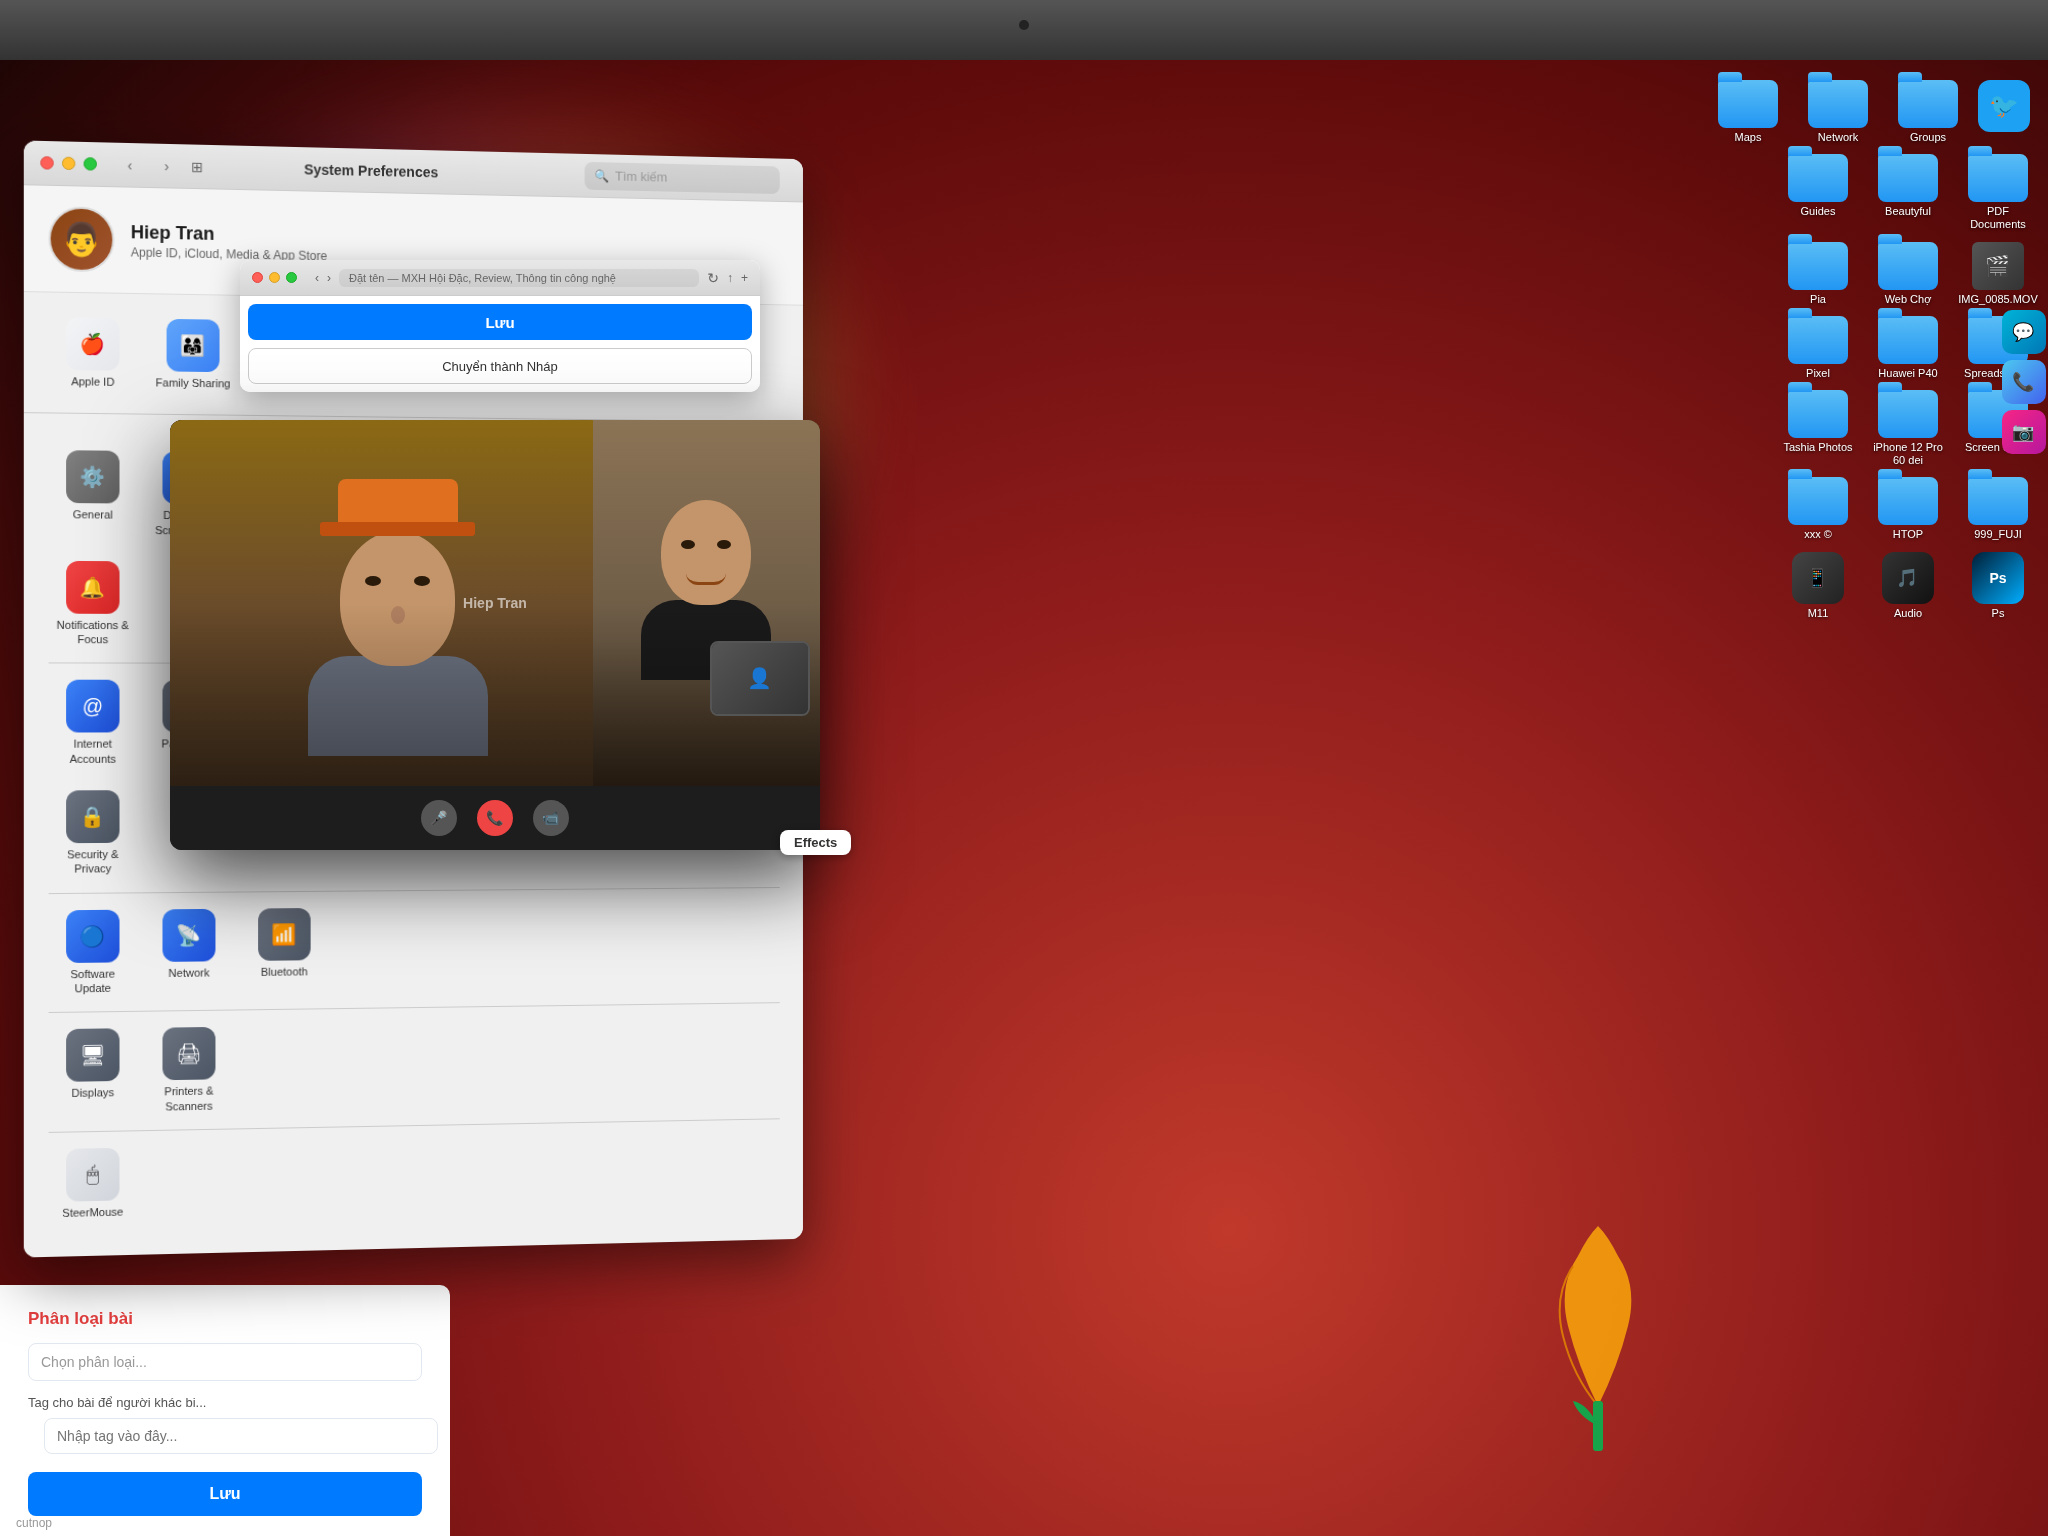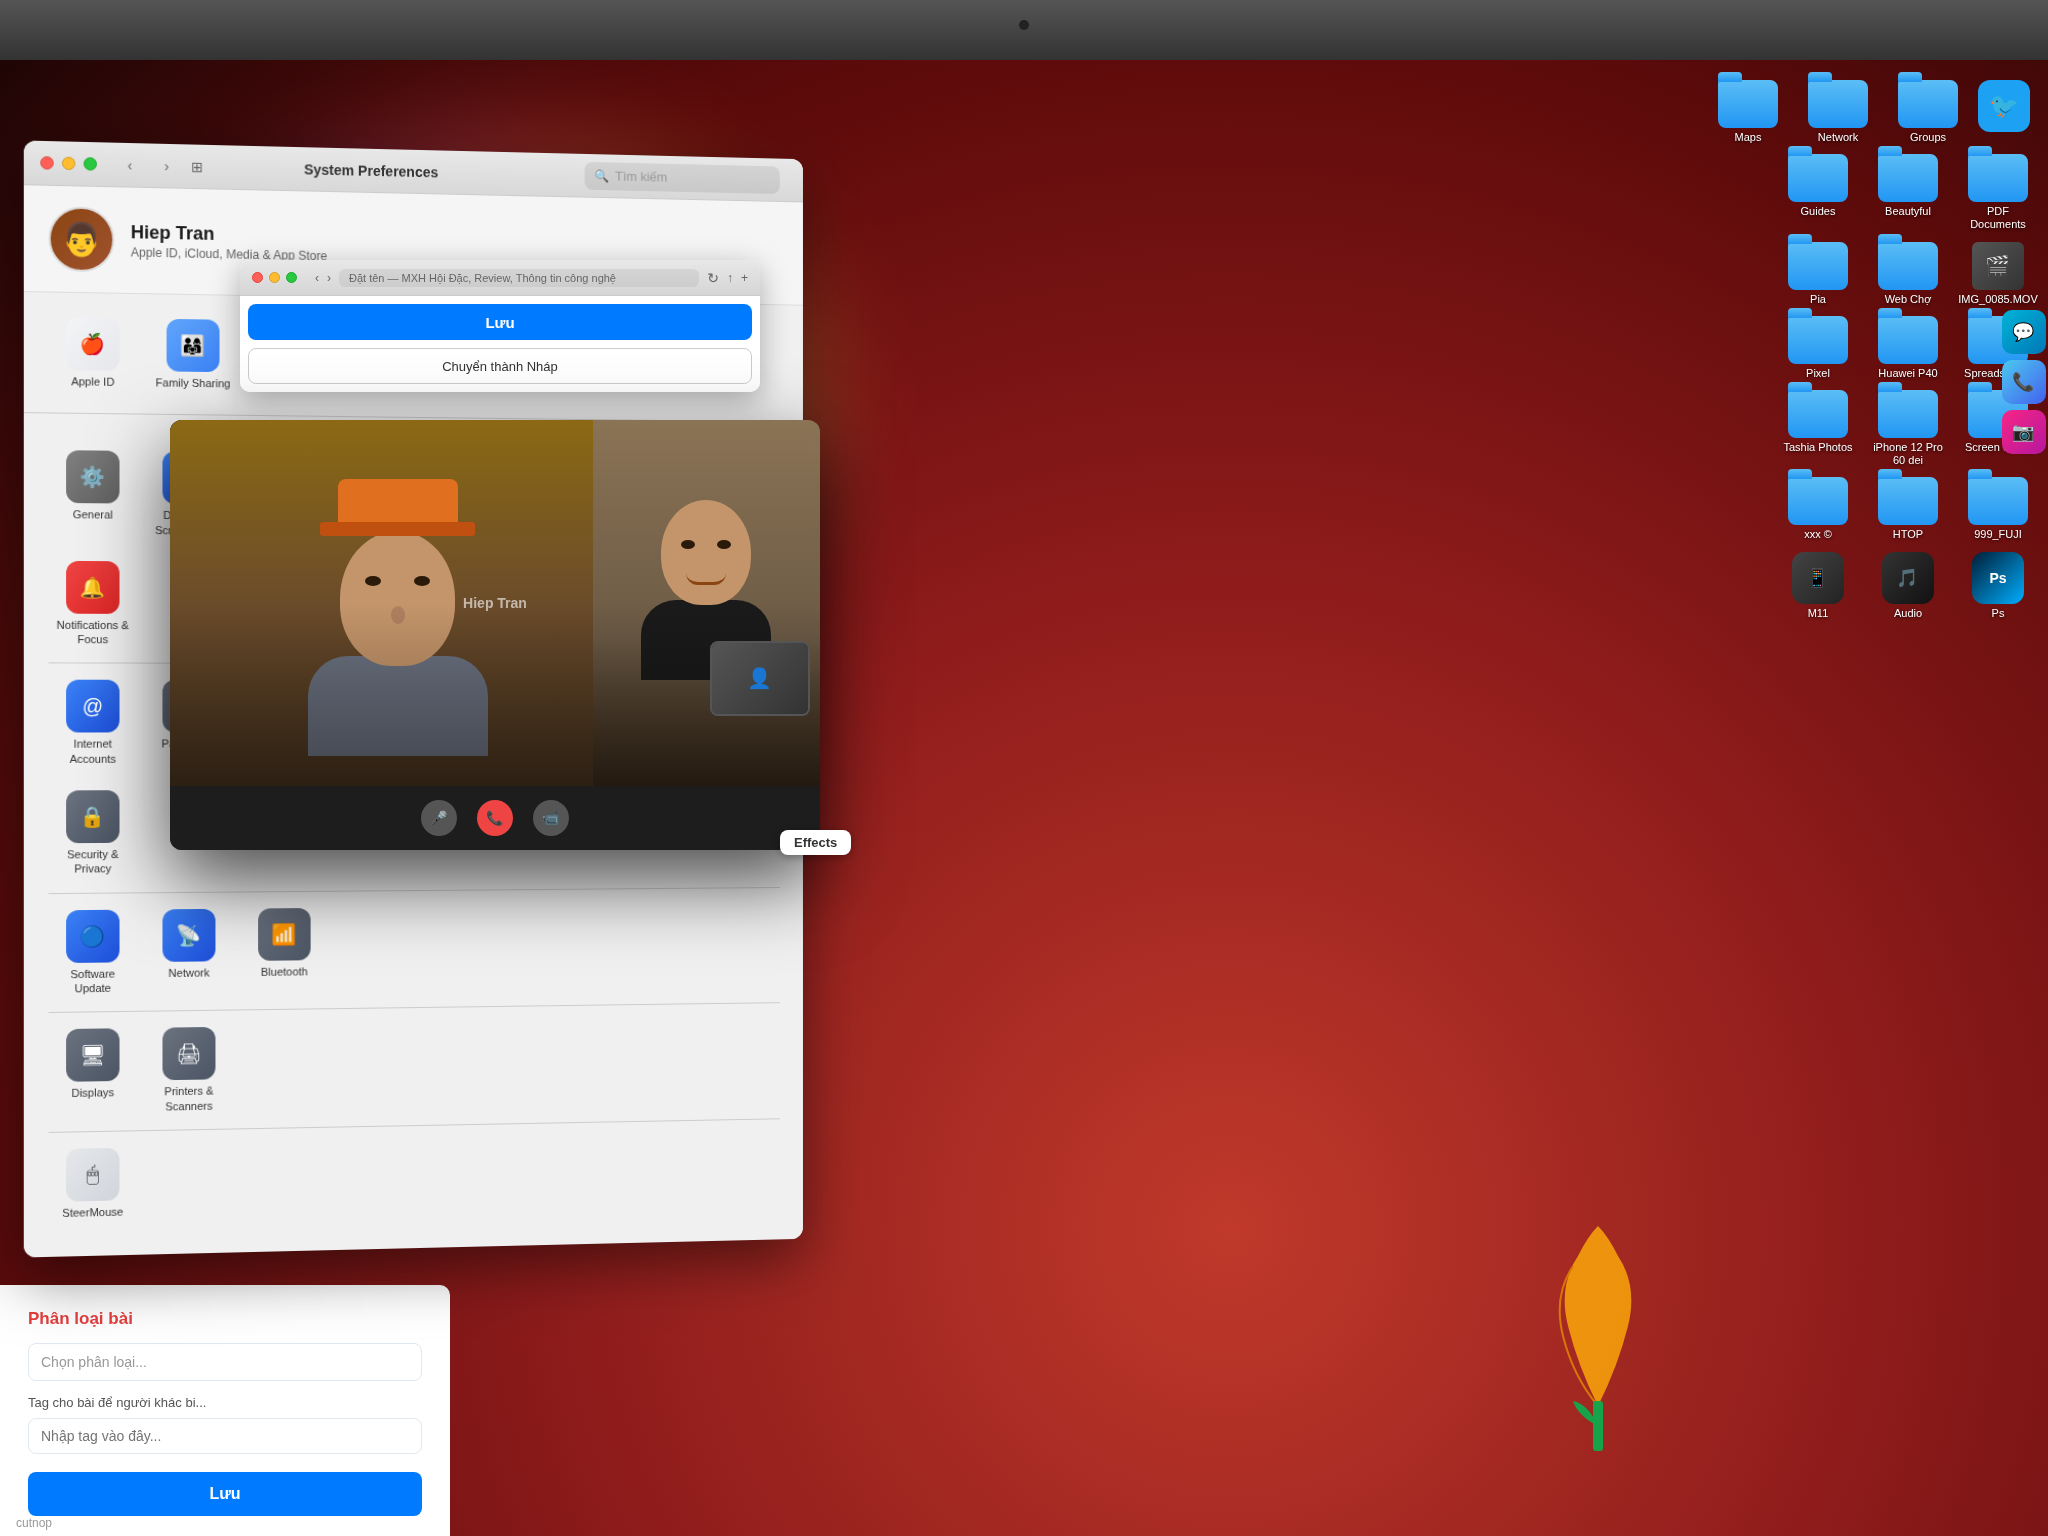--- a/index.html
+++ b/index.html
@@ -887,21 +887,21 @@
     </div>
   </div>
 </div>
 
 <div style="position:absolute;bottom:0;left:0;width:450px;background:white;padding:24px 28px 20px;z-index:40;border-top-right-radius:10px;">
   <div style="font-size:17px;font-weight:700;color:#e53e3e;margin-bottom:14px;">Phân loại bài</div>
   <select style="width:100%;height:38px;border:1px solid #e2e8f0;border-radius:8px;padding:0 12px;font-size:14px;color:#999;background:white;appearance:none;margin-bottom:14px;">
     <option>Chọn phân loại...</option>
   </select>
   <div style="font-size:13px;color:#555;margin-bottom:8px;">Tag cho bài để người khác bi...</div>
-  <input type="text" style="width: 100%; height: 36px; border: 1px solid rgb(226, 232, 240); border-radius: 8px; padding: 0px 12px; font-size: 14px; color: rgb(153, 153, 153); background: white; outline: none; margin-bottom: 18px;" placeholder="Nhập tag vào đây...">
+  <input type="text" style="width: 100%; height: 36px; border: 1px solid rgb(226, 232, 240); border-radius: 8px; padding: 0px 12px; font-size: 14px; color: rgb(153, 153, 153); background: white; outline: none; margin-bottom: 18px; margin-left: 16px;" placeholder="Nhập tag vào đây...">
   <button style="width:100%;height:44px;background:#007AFF;border:none;border-radius:8px;color:white;font-size:16px;font-weight:600;cursor:pointer;">Lưu</button>
   <div style="position:absolute;bottom:6px;left:16px;font-size:12px;color:#999;">cutnop</div>
 </div>
 
 <div style="position:absolute;top:300px;right:0;width:52px;display:flex;flex-direction:column;gap:6px;padding:10px 6px;z-index:35;">
   <div style="width:44px;height:44px;background:linear-gradient(135deg,#00b4d8,#0077b6);border-radius:10px;display:flex;align-items:center;justify-content:center;font-size:18px;cursor:pointer;">💬</div>
   <div style="width:44px;height:44px;background:linear-gradient(135deg,#4cc9f0,#4361ee);border-radius:10px;display:flex;align-items:center;justify-content:center;font-size:18px;cursor:pointer;">📞</div>
   <div style="width:44px;height:44px;background:linear-gradient(135deg,#f72585,#b5179e);border-radius:10px;display:flex;align-items:center;justify-content:center;font-size:18px;cursor:pointer;">📷</div>
 </div>
 

